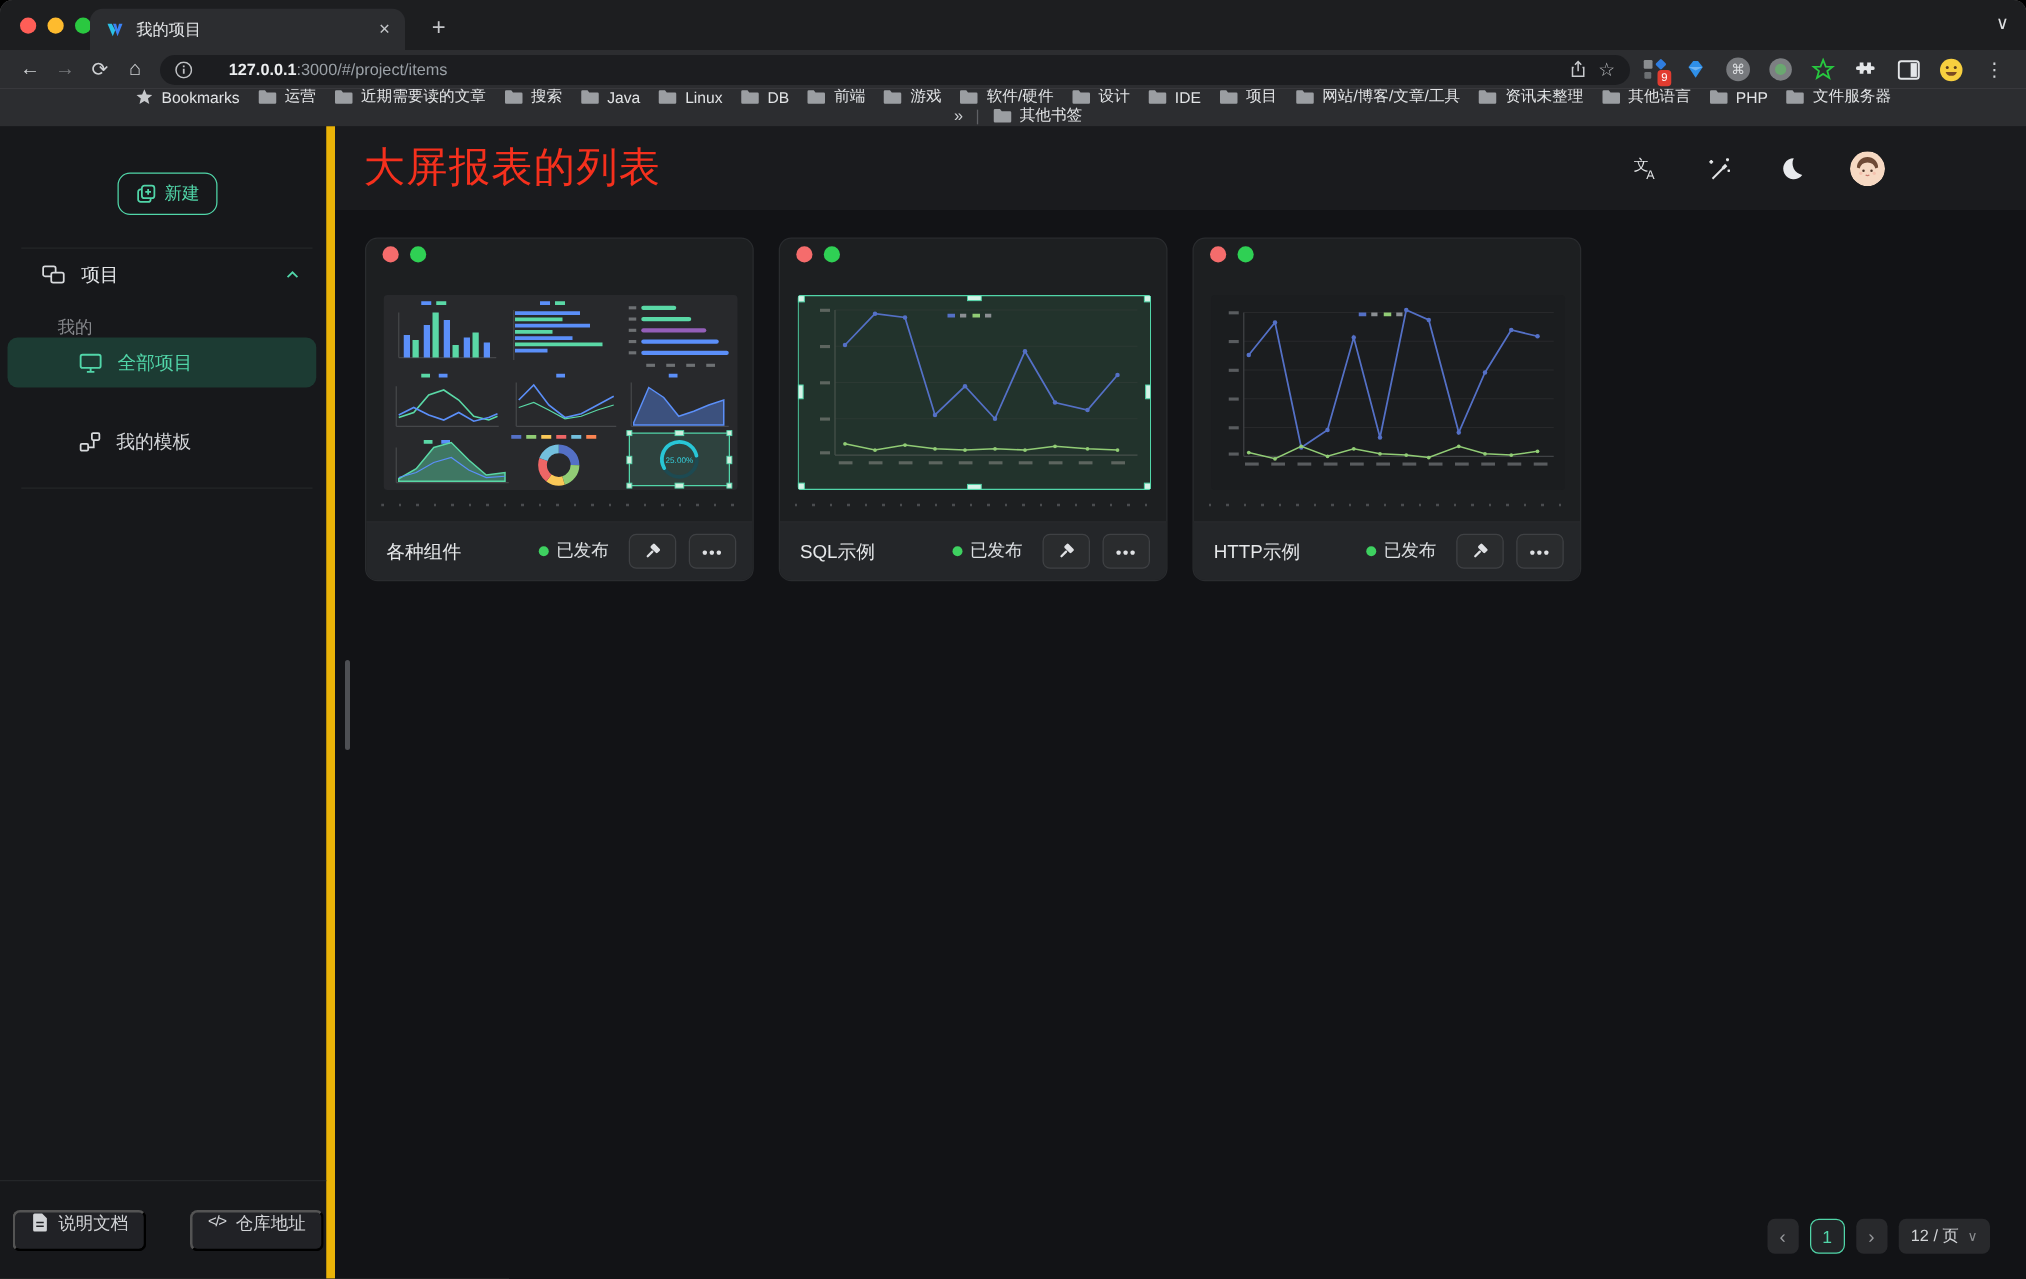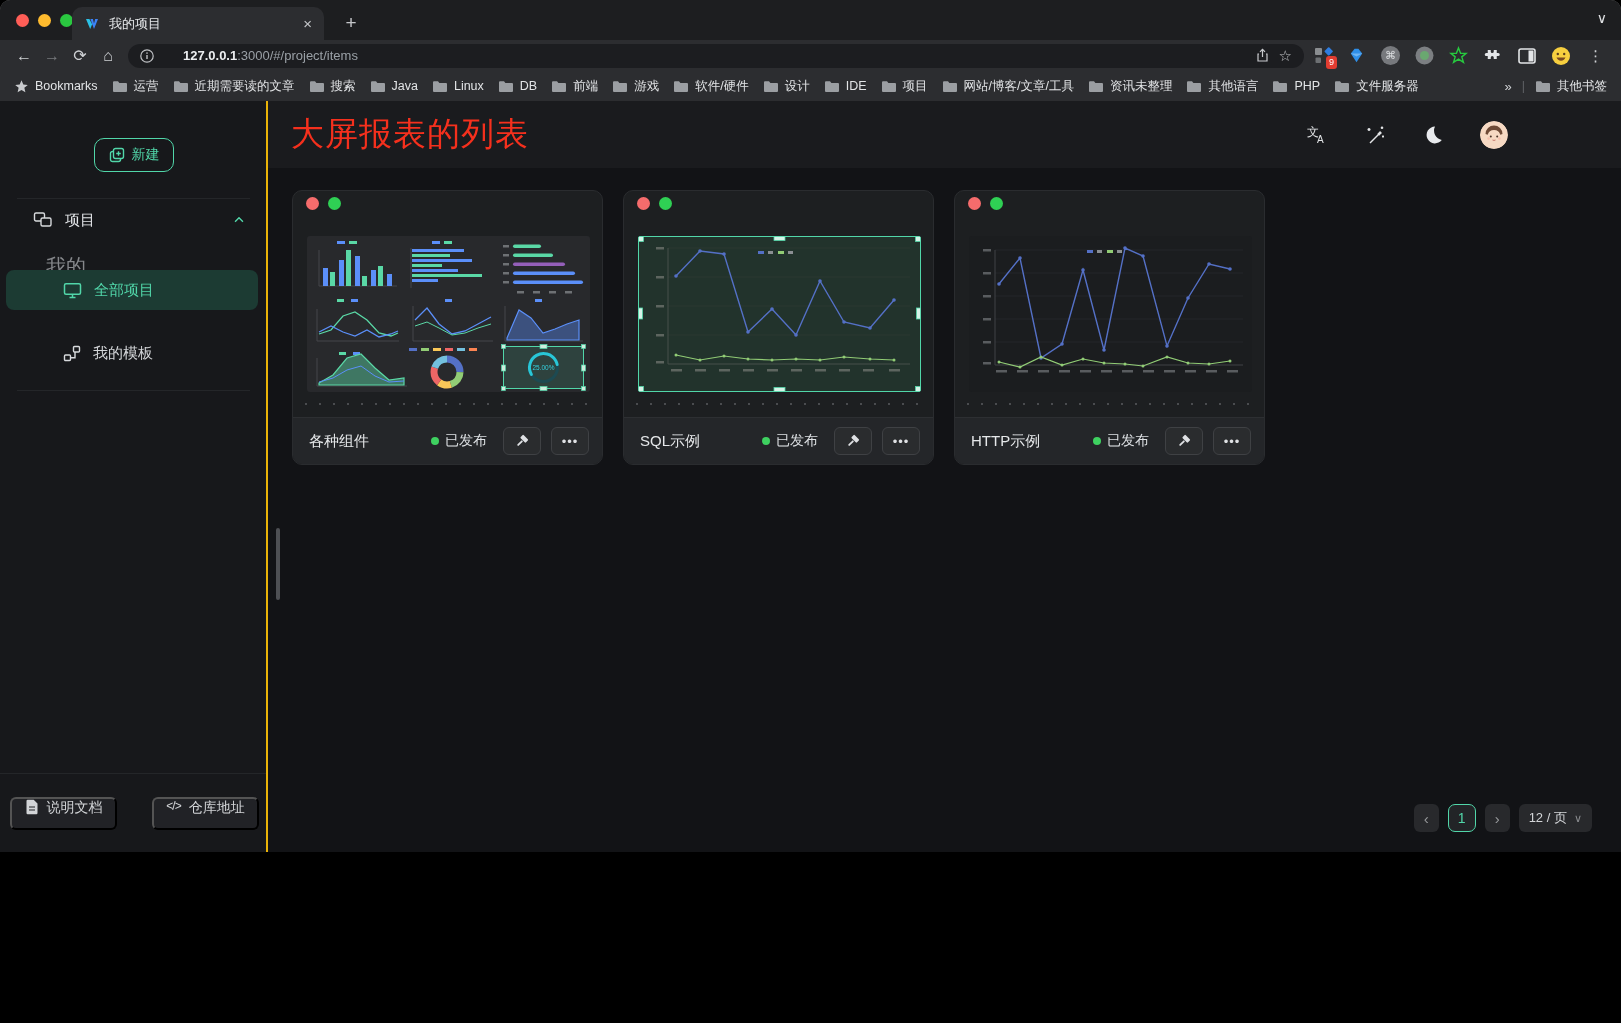--- a/index.html
+++ b/index.html
@@ -1,18 +1,18 @@
 <!DOCTYPE html>
 <html><head>
 <meta charset="utf-8">
 <style>
   * { margin:0; padding:0; box-sizing:border-box; }
   html,body { background:#000; }
   body { font-family:"Liberation Sans", sans-serif; }
-  .screen { position:relative; width:1621px; height:852px; overflow:hidden;
+  .screen { position:relative; width:1621px; height:1023px; overflow:hidden;
             border-radius:10px 10px 0 0; background:#737373; }
 
   
   .tabstrip { position:relative; height:40px; background:#1d1e20; }
   .traffic { position:absolute; left:16px; top:14px; display:flex; gap:9px; }
   .traffic span { width:13px; height:13px; border-radius:50%; }
   .tl-red{background:#ff5e57}.tl-yellow{background:#febb2e}.tl-green{background:#2ac840}
   .tab { position:absolute; left:72px; top:7px; width:252px; height:33px;
          background:#2c2d30; border-radius:10px 10px 0 0; display:flex;
          align-items:center; gap:9px; padding:0 12px; }
@@ -34,38 +34,38 @@
   .pill-ic { color:#bfc1c4; display:flex; align-items:center; flex-shrink:0; }
   .ext-row { display:flex; align-items:center; gap:13px; flex-shrink:0; padding-right:4px; }
   .ext { width:21px; height:21px; position:relative; display:flex; align-items:center; justify-content:center; }
   .badge { position:absolute; right:-4px; bottom:-3px; background:#e23c30; color:#fff;
            font-size:9px; line-height:1; padding:2px 3px; border-radius:3px; }
   .circ { width:19px; height:19px; border-radius:50%; background:#77797d;
           display:flex; align-items:center; justify-content:center; color:#dcdee1; font-size:11px; }
   .kebab { color:#cfd1d4; font-size:15px; letter-spacing:0; padding:0 4px; }
 
   .bookmarks-bar { height:30px; background:#2c2d30; display:flex; align-items:center;
-                   padding:0 14px; font-size:12.5px; color:#e2e4e6; justify-content:space-between; }
+                   padding:0 14px; font-size:12.5px; color:#e2e4e6; justify-content:space-between;flex-direction:column; }
   .bm-left { display:flex; align-items:center; gap:14px; overflow:hidden; white-space:nowrap; }
   .bm-item { display:flex; align-items:center; gap:6px; flex-shrink:0; }
   .bm-right { display:flex; align-items:center; gap:10px; flex-shrink:0; padding-left:8px; }
   .bm-sep { color:#5f6165; }
   .chev-more { color:#cfd1d4; font-size:13px; }
 
   
   .app { position:absolute; top:101px; left:0; right:0; bottom:0; display:flex; background:#121316; }
-  .sidebar { position:relative; width:268px; background:#17181b; border-right:2px solid #eab308; flex-shrink:0; }
+  .sidebar { position:relative; width:268px; background:#17181b; border-right:7px solid #eab308; flex-shrink:0; }
   .new-btn { position:absolute; left:94px; top:37px; width:80px; height:34px; border:1px solid #51d6a9;
              border-radius:10px; color:#51d6a9; font-size:14px; display:flex; align-items:center;
              justify-content:center; gap:7px; background:transparent; }
   .sb-divider { position:absolute; left:17px; width:233px; border-top:1px solid #242629; }
   .sb-group { position:absolute; top:103px; left:0; right:0; height:32px; display:flex;
               align-items:center; padding:0 20px 0 33px; color:#e3e5e8; font-size:15px; gap:12px; }
   .sb-group .grow { flex:1; }
-  .sb-subtitle { position:absolute; top:152px; left:46px; color:#85878b; font-size:20px; }
+  .sb-subtitle { position:absolute; top:152px; left:46px; color:#85878b; font-size:14px; }
   .sb-item { position:absolute; left:6px; right:8px; height:40px; border-radius:8px;
              display:flex; align-items:center; gap:12px; padding-left:57px;
              color:#d4d6d9; font-size:15px; }
   .sb-item.selected { background:#1c3b33; color:#51d6a9; }
   .sb-item.root { padding-left:33px; }
   .sb-footer { position:absolute; left:0; right:0; bottom:0; height:79px; border-top:1px solid #242629; }
   .sb-foot-btn { position:absolute; top:23px; height:33px; background:#212226; border-radius:6px;
                  display:flex; justify-content:center; gap:8px;
                  color:#d2d4d7; font-size:14px; }
 

